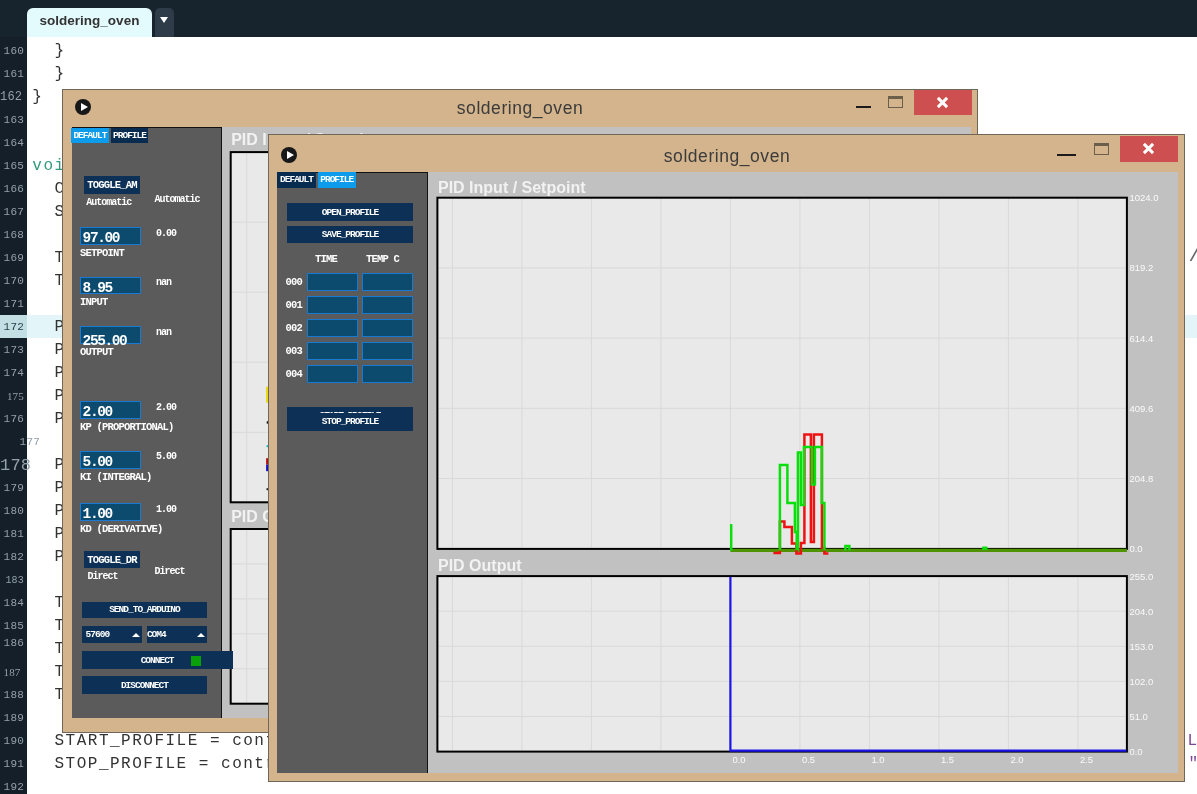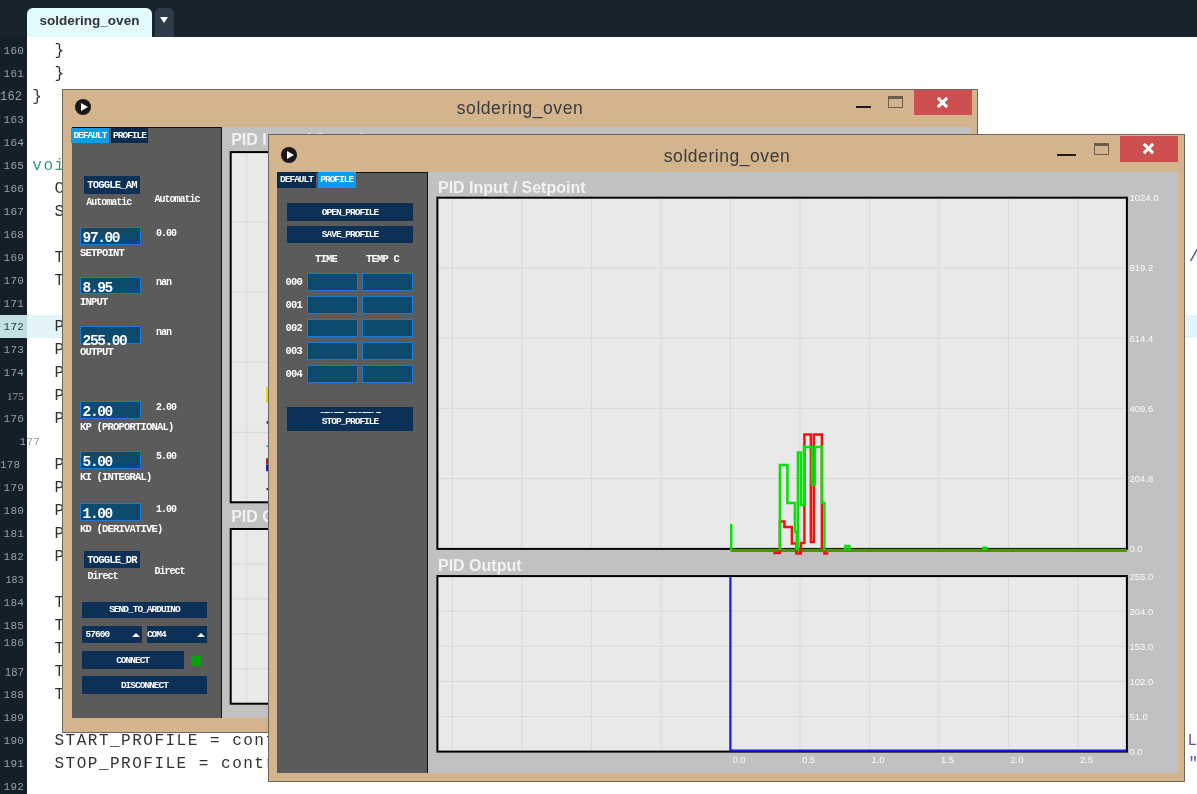--- a/index.html
+++ b/index.html
@@ -32,30 +32,30 @@
     <div class="a" style="left:0;top:224.3px;width:24px;height:23px;line-height:23px;text-align:right;font-family:'Liberation Mono',monospace;font-size:11px;letter-spacing:.2px;color:#93a1ab">168</div>
     <div class="a" style="left:0;top:247.3px;width:24px;height:23px;line-height:23px;text-align:right;font-family:'Liberation Mono',monospace;font-size:11px;letter-spacing:.2px;color:#93a1ab">169</div>
     <div class="a" style="left:0;top:270.3px;width:24px;height:23px;line-height:23px;text-align:right;font-family:'Liberation Mono',monospace;font-size:11px;letter-spacing:.2px;color:#93a1ab">170</div>
     <div class="a" style="left:0;top:293.3px;width:24px;height:23px;line-height:23px;text-align:right;font-family:'Liberation Mono',monospace;font-size:11px;letter-spacing:.2px;color:#93a1ab">171</div>
     <div class="a" style="left:0;top:316.3px;width:24px;height:23px;line-height:23px;text-align:right;font-family:'Liberation Mono',monospace;font-size:11px;letter-spacing:.2px;color:#24424c">172</div>
     <div class="a" style="left:0;top:339.3px;width:24px;height:23px;line-height:23px;text-align:right;font-family:'Liberation Mono',monospace;font-size:11px;letter-spacing:.2px;color:#93a1ab">173</div>
     <div class="a" style="left:0;top:362.3px;width:24px;height:23px;line-height:23px;text-align:right;font-family:'Liberation Mono',monospace;font-size:11px;letter-spacing:.2px;color:#93a1ab">174</div>
     <div class="a" style="left:0;top:385.3px;width:24px;height:23px;line-height:23px;text-align:right;font-family:Liberation Serif, serif;font-size:11px;letter-spacing:.2px;color:#93a1ab">175</div>
     <div class="a" style="left:0;top:408.3px;width:24px;height:23px;line-height:23px;text-align:right;font-family:'Liberation Mono',monospace;font-size:11px;letter-spacing:.2px;color:#93a1ab">176</div>
     <div class="a" style="left:16px;top:431.3px;width:24px;height:23px;line-height:23px;text-align:right;font-family:'Liberation Mono',monospace;font-size:11px;letter-spacing:.2px;color:#93a1ab">177</div>
-    <div class="a" style="left:0;top:454.3px;width:24px;height:23px;line-height:23px;text-align:left;font-family:'Liberation Mono',monospace;font-size:11px;letter-spacing:.2px;color:#93a1ab">178</div>
+    <div class="a" style="left:0;top:454.3px;width:24px;height:23px;line-height:23px;text-align:left;font-family:'Liberation Mono',monospace;font-size:17px;letter-spacing:.2px;color:#93a1ab">178</div>
     <div class="a" style="left:0;top:477.3px;width:24px;height:23px;line-height:23px;text-align:right;font-family:'Liberation Mono',monospace;font-size:11px;letter-spacing:.2px;color:#93a1ab">179</div>
     <div class="a" style="left:0;top:500.3px;width:24px;height:23px;line-height:23px;text-align:right;font-family:'Liberation Mono',monospace;font-size:11px;letter-spacing:.2px;color:#93a1ab">180</div>
     <div class="a" style="left:0;top:523.3px;width:24px;height:23px;line-height:23px;text-align:right;font-family:'Liberation Mono',monospace;font-size:11px;letter-spacing:.2px;color:#93a1ab">181</div>
     <div class="a" style="left:0;top:546.3px;width:24px;height:23px;line-height:23px;text-align:right;font-family:'Liberation Mono',monospace;font-size:11px;letter-spacing:.2px;color:#93a1ab">182</div>
     <div class="a" style="left:0;top:569.3px;width:24px;height:23px;line-height:23px;text-align:right;font-family:'Liberation Mono',monospace;font-size:10px;letter-spacing:.2px;color:#93a1ab">183</div>
     <div class="a" style="left:0;top:592.3px;width:24px;height:23px;line-height:23px;text-align:right;font-family:'Liberation Mono',monospace;font-size:11px;letter-spacing:.2px;color:#93a1ab">184</div>
     <div class="a" style="left:0;top:615.3px;width:24px;height:23px;line-height:23px;text-align:right;font-family:'Liberation Mono',monospace;font-size:11px;letter-spacing:.2px;color:#93a1ab">185</div>
     <div class="a" style="left:0;top:632px;width:24px;height:23px;line-height:23px;text-align:right;font-family:'Liberation Mono',monospace;font-size:11px;letter-spacing:.2px;color:#93a1ab">186</div>
-    <div class="a" style="left:0;top:661.3px;width:24px;height:23px;line-height:23px;text-align:right;font-family:Liberation Sans, sans-serif;font-size:11px;letter-spacing:.2px;color:#93a1ab">187</div>
+    <div class="a" style="left:0;top:661.3px;width:24px;height:23px;line-height:23px;text-align:center;font-family:Liberation Serif, serif;font-size:11px;letter-spacing:.2px;color:#93a1ab">187</div>
     <div class="a" style="left:0;top:684.3px;width:24px;height:23px;line-height:23px;text-align:right;font-family:'Liberation Mono',monospace;font-size:11px;letter-spacing:.2px;color:#93a1ab">188</div>
     <div class="a" style="left:0;top:707.3px;width:24px;height:23px;line-height:23px;text-align:right;font-family:'Liberation Mono',monospace;font-size:11px;letter-spacing:.2px;color:#93a1ab">189</div>
     <div class="a" style="left:0;top:730.3px;width:24px;height:23px;line-height:23px;text-align:right;font-family:'Liberation Mono',monospace;font-size:11px;letter-spacing:.2px;color:#93a1ab">190</div>
     <div class="a" style="left:0;top:753.3px;width:24px;height:23px;line-height:23px;text-align:right;font-family:'Liberation Mono',monospace;font-size:11px;letter-spacing:.2px;color:#93a1ab">191</div>
     <div class="a" style="left:0;top:776.3px;width:24px;height:23px;line-height:23px;text-align:right;font-family:'Liberation Mono',monospace;font-size:11px;letter-spacing:.2px;color:#93a1ab">192</div>
 <div class="a cl" style="left:32.3px;top:40.3px;height:23px;line-height:23px">  }</div>
     <div class="a cl" style="left:32.3px;top:63.3px;height:23px;line-height:23px">  }</div>
     <div class="a cl" style="left:32.3px;top:86.3px;height:23px;line-height:23px">}</div>
     <div class="a cl" style="left:32.3px;top:155.3px;height:23px;line-height:23px"><span style="color:#33997e">void</span></div>
     <div class="a cl" style="left:32.3px;top:178.3px;height:23px;line-height:23px">  Co</div>
@@ -161,21 +161,21 @@
     <div class="a bf2" style="left:80px;top:523.3px">KD (DERIVATIVE)</div>
     <div class="a bfv" style="left:155.9px;top:503.8px">1.00</div>
     <div class="a btn bf2" style="left:84px;top:551.3px;width:56px;height:17.2px">TOGGLE_DR</div>
     <div class="a bfv" style="left:87.6px;top:570.9px">Direct</div>
     <div class="a bfv" style="left:154.4px;top:565.9px">Direct</div>
     <div class="a btn bf" style="left:81.6px;top:601.5px;width:125.7px;height:16.8px">SEND_TO_ARDUINO</div>
     <div class="a btn bf" style="left:81.6px;top:626.2px;width:60.8px;height:17.3px;justify-content:flex-start;padding-left:4px">57600</div>
     <div class="a" style="left:131.9px;top:633.2px;width:0;height:0;border-left:4px solid transparent;border-right:4px solid transparent;border-bottom:4.5px solid #fff"></div>
     <div class="a btn bf" style="left:146.9px;top:626.2px;width:60.4px;height:17.3px;justify-content:flex-start;">COM4</div>
     <div class="a" style="left:197.4px;top:633.2px;width:0;height:0;border-left:4px solid transparent;border-right:4px solid transparent;border-bottom:4.5px solid #fff"></div>
-    <div class="a btn bf" style="left:81.6px;top:651px;width:102px;height:18px">CONNECT</div>
+    <div class="a btn bf" style="left:81.6px;top:651px;width:151px;height:18px">CONNECT</div>
     <div class="a" style="left:191.1px;top:655.8px;width:9.5px;height:9.9px;background:#0aa00a"></div>
     <div class="a btn bf" style="left:81.6px;top:676px;width:125.7px;height:18px">DISCONNECT</div>
 <div class="a" style="left:268px;top:134px;width:917px;height:647.5px;background:#d3b48c;border:1px solid #6f675a;border-bottom:1.5px solid #6f675a"></div>
 <div class="a" style="left:281px;top:147px;width:16px;height:16px;border-radius:50%;background:#181818"></div>
     <div class="a" style="left:287px;top:150.5px;width:0;height:0;border-top:4.5px solid transparent;border-bottom:4.5px solid transparent;border-left:7px solid #fff"></div>
     <div class="a" style="left:527px;top:145.5px;width:400px;text-align:center;font-size:17.5px;letter-spacing:.55px;color:#3b3b3b">soldering_oven</div>
     <div class="a" style="left:1057px;top:153.7px;width:19px;height:2.4px;background:#1b1b1b"></div>
     <div class="a" style="left:1094.0px;top:143px;width:15.3px;height:12px;border:1.5px solid #6b5f4c;border-top:3.5px solid #6b5f4c"></div>
     <div class="a" style="left:1119.8px;top:136px;width:57.8px;height:25.5px;background:#cd4f4f"></div>
     <div class="a" style="left:1142.2px;top:147.2px;width:13px;height:3px;background:#fff;transform:rotate(45deg)"></div>

